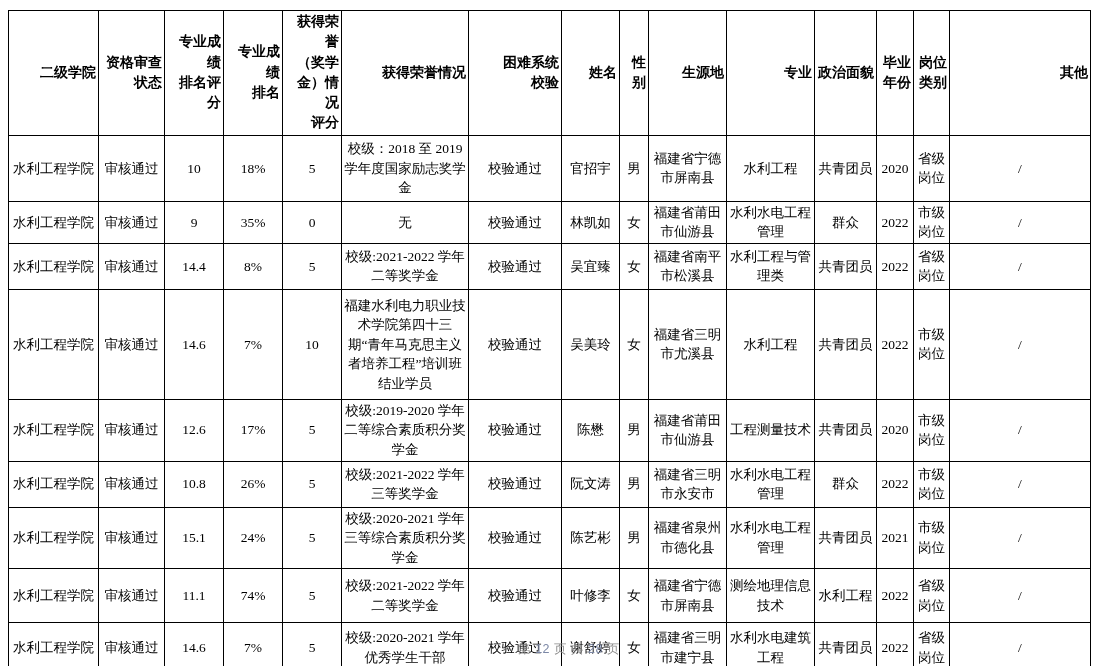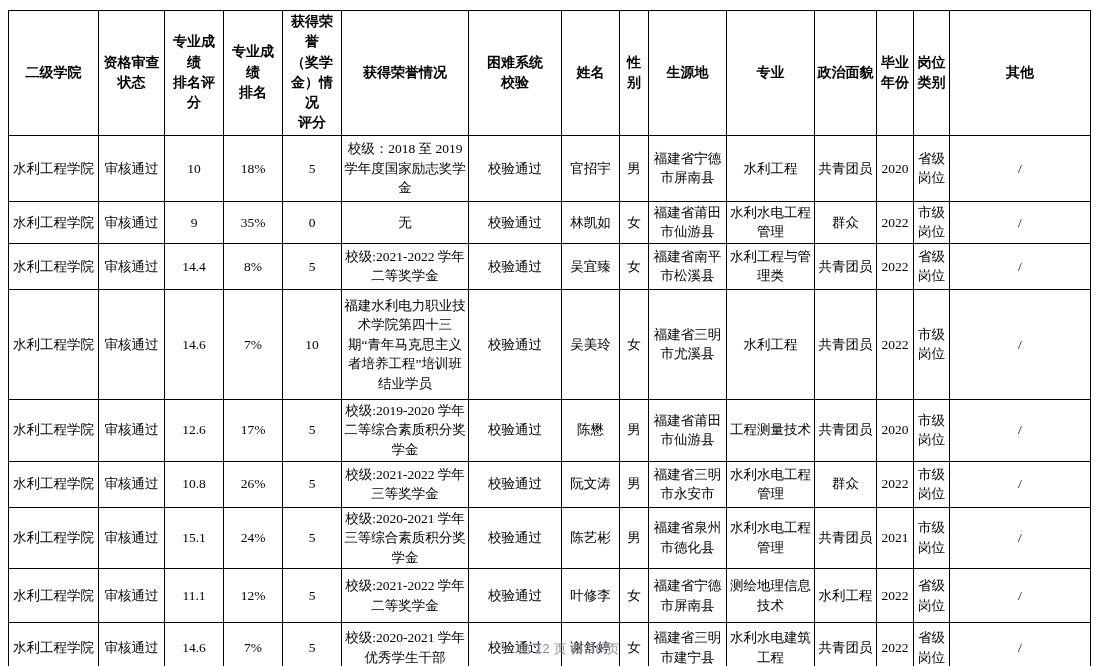--- a/index.html
+++ b/index.html
@@ -23,21 +23,21 @@
   .roster th, .roster td {
     border: 1px solid #000;
     vertical-align: middle;
     padding: 1px 2px;
     overflow: hidden;
     word-break: break-all;
   }
   .roster th {
     font-weight: bold;
     font-size: 14px;
-    text-align: center;
+    text-align: right;
     white-space: pre-line;
     line-height: 1.45;
   }
   .roster td {
     font-size: 13.5px;
     text-align: center;
     line-height: 1.45;
   }
   
   .roster td:nth-child(6), .roster td:nth-child(11) { text-align: center; }
@@ -233,21 +233,21 @@
           <td>水利水电工程管理</td>
           <td>共青团员</td>
           <td>2021</td>
           <td>市级岗位</td>
           <td>/</td>
         </tr>
         <tr>
           <td>水利工程学院</td>
           <td>审核通过</td>
           <td>11.1</td>
-          <td>12%</td>
+          <td>74%</td>
           <td>5</td>
           <td>校级:2021-2022 学年二等奖学金</td>
           <td>校验通过</td>
           <td>叶修李</td>
           <td>女</td>
           <td>福建省宁德市屏南县</td>
           <td>测绘地理信息技术</td>
           <td>水利工程</td>
           <td>2022</td>
           <td>省级岗位</td>

